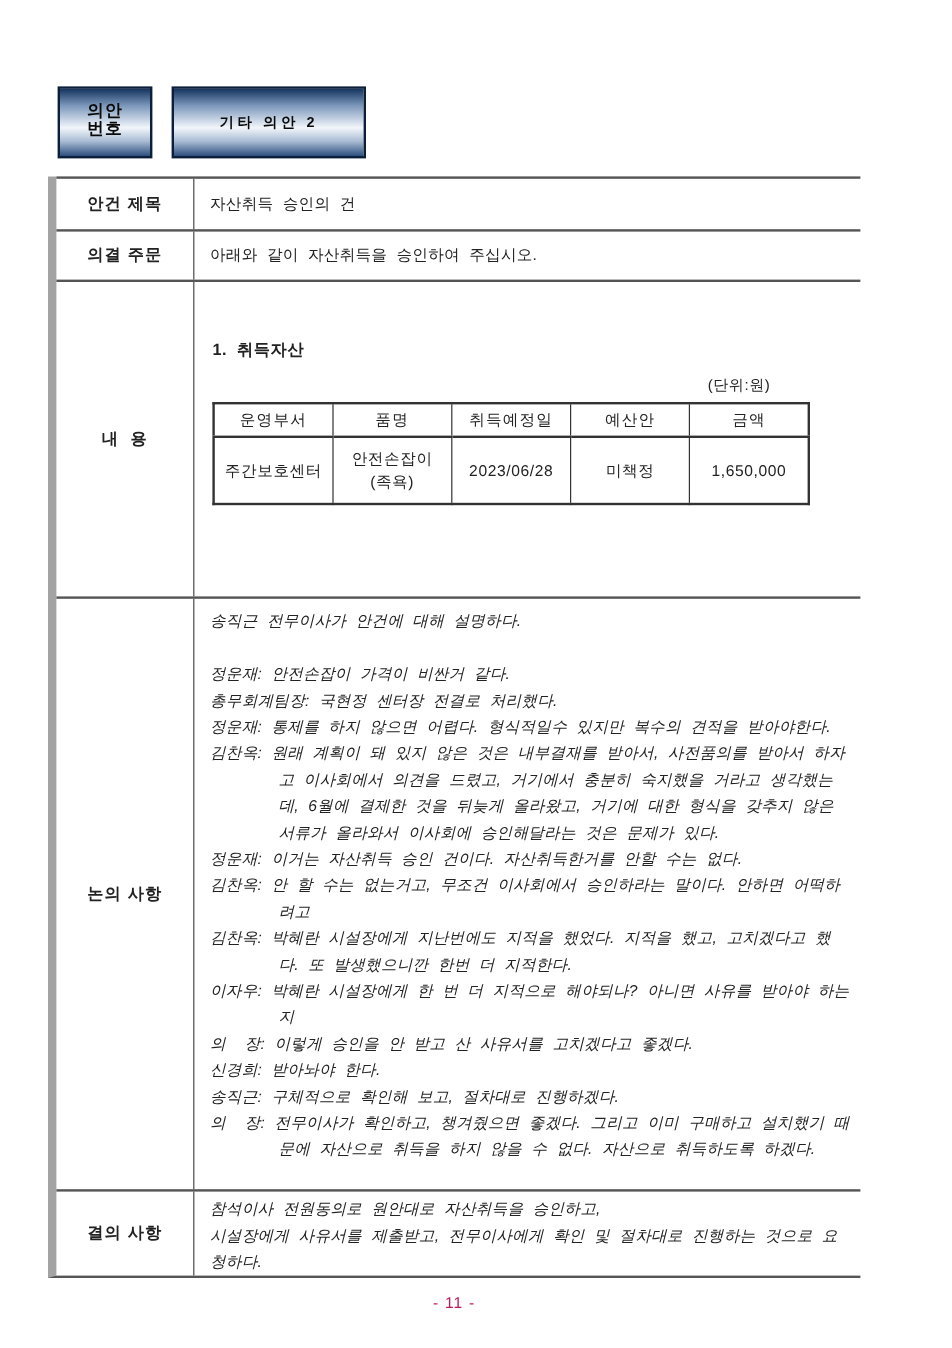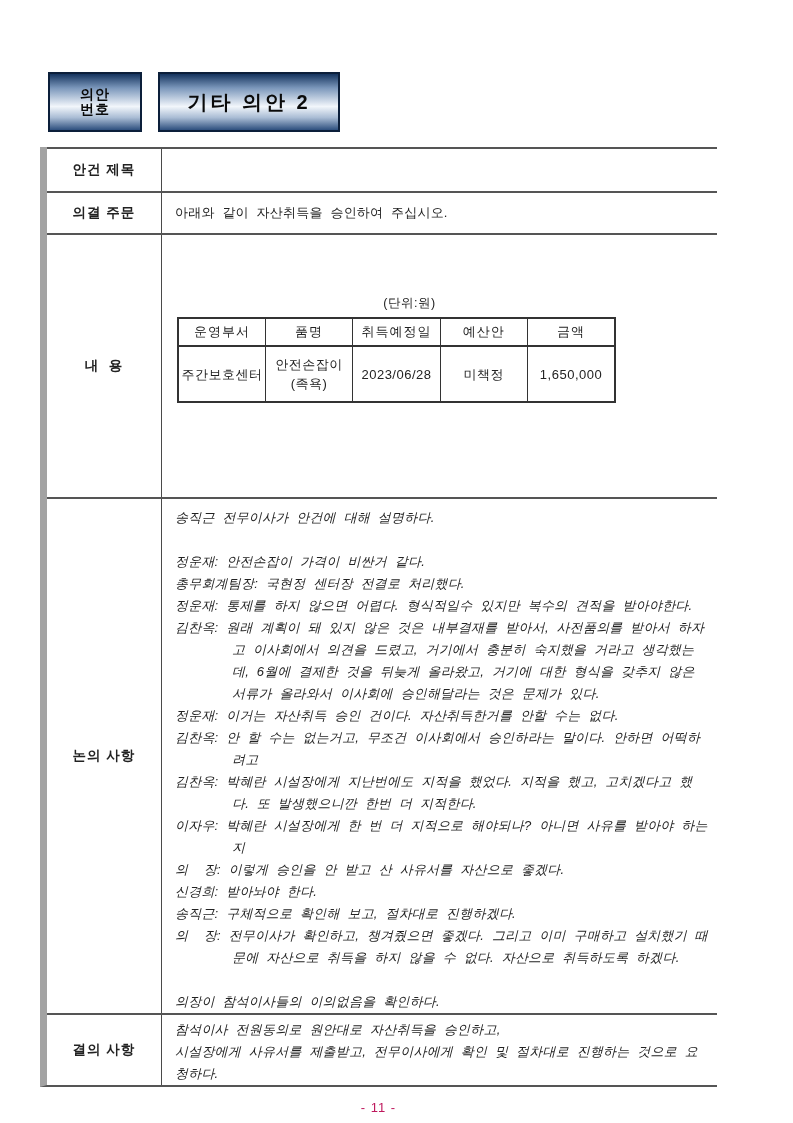--- a/index.html
+++ b/index.html
@@ -17,22 +17,22 @@
   }
 
   
   .agenda-header { display:flex; gap:16px; height:60px; margin-left:8px; margin-bottom:15px; }
   .hdr-box {
     border:2px solid #0c1f3a;
     background:linear-gradient(180deg,#15345e 0%,#7b97bb 25%,#f2f6fb 58%,#a9bcd4 78%,#2d4f7e 100%);
     display:flex; flex-direction:column; align-items:center; justify-content:center;
     color:#0a0a0a; font-weight:bold;
   }
-  .hdr-left { width:94px; font-size:14px; line-height:15px; letter-spacing:1px; }
-  .hdr-right { width:182px; font-size:20px; letter-spacing:3px; }
+  .hdr-left { width:79px; font-size:14px; line-height:15px; letter-spacing:1px;font-family:Liberation Mono, monospace; }
+  .hdr-right { width:162px; font-size:12px; letter-spacing:3px; }
 
   
   .doc-table {
     width:677px;
     border-left:7px solid #a3a3a3;
     border-bottom:2px solid #555;
   }
   .drow { display:flex; border-top:2px solid #555; }
   .dlbl {
     width:115px; flex:0 0 115px;
@@ -45,22 +45,22 @@
   .row-title   { min-height:44px; }
   .row-order   { min-height:42px; }
   .row-content { min-height:264px; }
   .row-discuss { min-height:481px; }
   .row-resolve { min-height:68px; }
   .row-title .dval, .row-order .dval { display:flex; align-items:center; padding-left:13px; }
 
   
   .content-inner { padding:48px 0 0 15px; width:480px; }
   .section-title { font-weight:bold; font-size:13.5px; letter-spacing:0.5px; }
-  .unit-note { text-align:center; font-size:12.5px; margin-top:12px; margin-bottom:5px; letter-spacing:0.5px; }
-  table.asset { width:439px; border-collapse:collapse; border:2px solid #333; table-layout:fixed; }
+  .unit-note { text-align:right; font-size:12.5px; margin-top:12px; margin-bottom:5px; letter-spacing:0.5px; }
+  table.asset { width:498px; border-collapse:collapse; border:2px solid #333; table-layout:fixed; }
   table.asset th {
     border:1px solid #333; border-bottom:2px solid #333;
     height:28px; font-weight:normal; font-size:13px; letter-spacing:1px;
   }
   table.asset td {
     border:1px solid #333;
     height:56px; font-size:13px; text-align:center;
     white-space:pre-line; line-height:19px; letter-spacing:0.5px;
   }
 
@@ -88,31 +88,33 @@
     </div>
     <div class="hdr-box hdr-right">
       <span>기타 의안 2</span>
     </div>
   </div>
 
   <div class="doc-table">
 
     <div class="drow row-title">
       <div class="dlbl">안건 제목</div>
+      <div class="dval">자산취득 승인의 건</div>
     </div>
 
     <div class="drow row-order">
       <div class="dlbl">의결 주문</div>
       <div class="dval">아래와 같이 자산취득을 승인하여 주십시오.</div>
     </div>
 
     <div class="drow row-content">
       <div class="dlbl">내  용</div>
       <div class="dval">
         <div class="content-inner">
+          <div class="section-title">1. 취득자산</div>
           <div class="unit-note">(단위:원)</div>
           <table class="asset">
             <thead>
               <tr>
                 <th>운영부서</th>
                 <th>품명</th>
                 <th>취득예정일</th>
                 <th>예산안</th>
                 <th>금액</th>
               </tr>
@@ -148,31 +150,30 @@
   <div class="para hang">김찬옥: 원래 계획이 돼 있지 않은 것은 내부결재를 받아서, 사전품의를 받아서 하자고 이사회에서 의견을 드렸고, 거기에서 충분히 숙지했을 거라고 생각했는데, 6월에 결제한 것을 뒤늦게 올라왔고, 거기에 대한 형식을 갖추지 않은 서류가 올라와서 이사회에 승인해달라는 것은 문제가 있다.</div>
 
   <div class="para hang">정운재: 이거는 자산취득 승인 건이다. 자산취득한거를 안할 수는 없다.</div>
 
   <div class="para hang">김찬옥: 안 할 수는 없는거고, 무조건 이사회에서 승인하라는 말이다. 안하면 어떡하려고</div>
 
   <div class="para hang">김찬옥: 박혜란 시설장에게 지난번에도 지적을 했었다. 지적을 했고, 고치겠다고 했다. 또 발생했으니깐 한번 더 지적한다.</div>
 
   <div class="para hang">이자우: 박혜란 시설장에게 한 번 더 지적으로 해야되나? 아니면 사유를 받아야 하는지</div>
 
-  <div class="para hang">의  장: 이렇게 승인을 안 받고 산 사유서를 자산으로 좋겠다.</div>
+  <div class="para hang">의  장: 이렇게 승인을 안 받고 산 사유서를 고치겠다고 좋겠다.</div>
 
   <div class="para hang">신경희: 받아놔야 한다.</div>
 
   <div class="para hang">송직근: 구체적으로 확인해 보고, 절차대로 진행하겠다.</div>
 
   <div class="para hang">의  장: 전무이사가 확인하고, 챙겨줬으면 좋겠다. 그리고 이미 구매하고 설치했기 때문에 자산으로 취득을 하지 않을 수 없다. 자산으로 취득하도록 하겠다.</div>
 
   <div class="para gap"></div>
 
-  <div class="para">의장이 참석이사들의 이의없음을 확인하다.</div>
 </div>
     </div>
 
     <div class="drow row-resolve">
       <div class="dlbl">결의 사항</div>
       <div class="dval">
   <div class="para">참석이사 전원동의로 원안대로 자산취득을 승인하고,</div>
 
   <div class="para">시설장에게 사유서를 제출받고, 전무이사에게 확인 및 절차대로 진행하는 것으로 요청하다.</div>
 </div>

